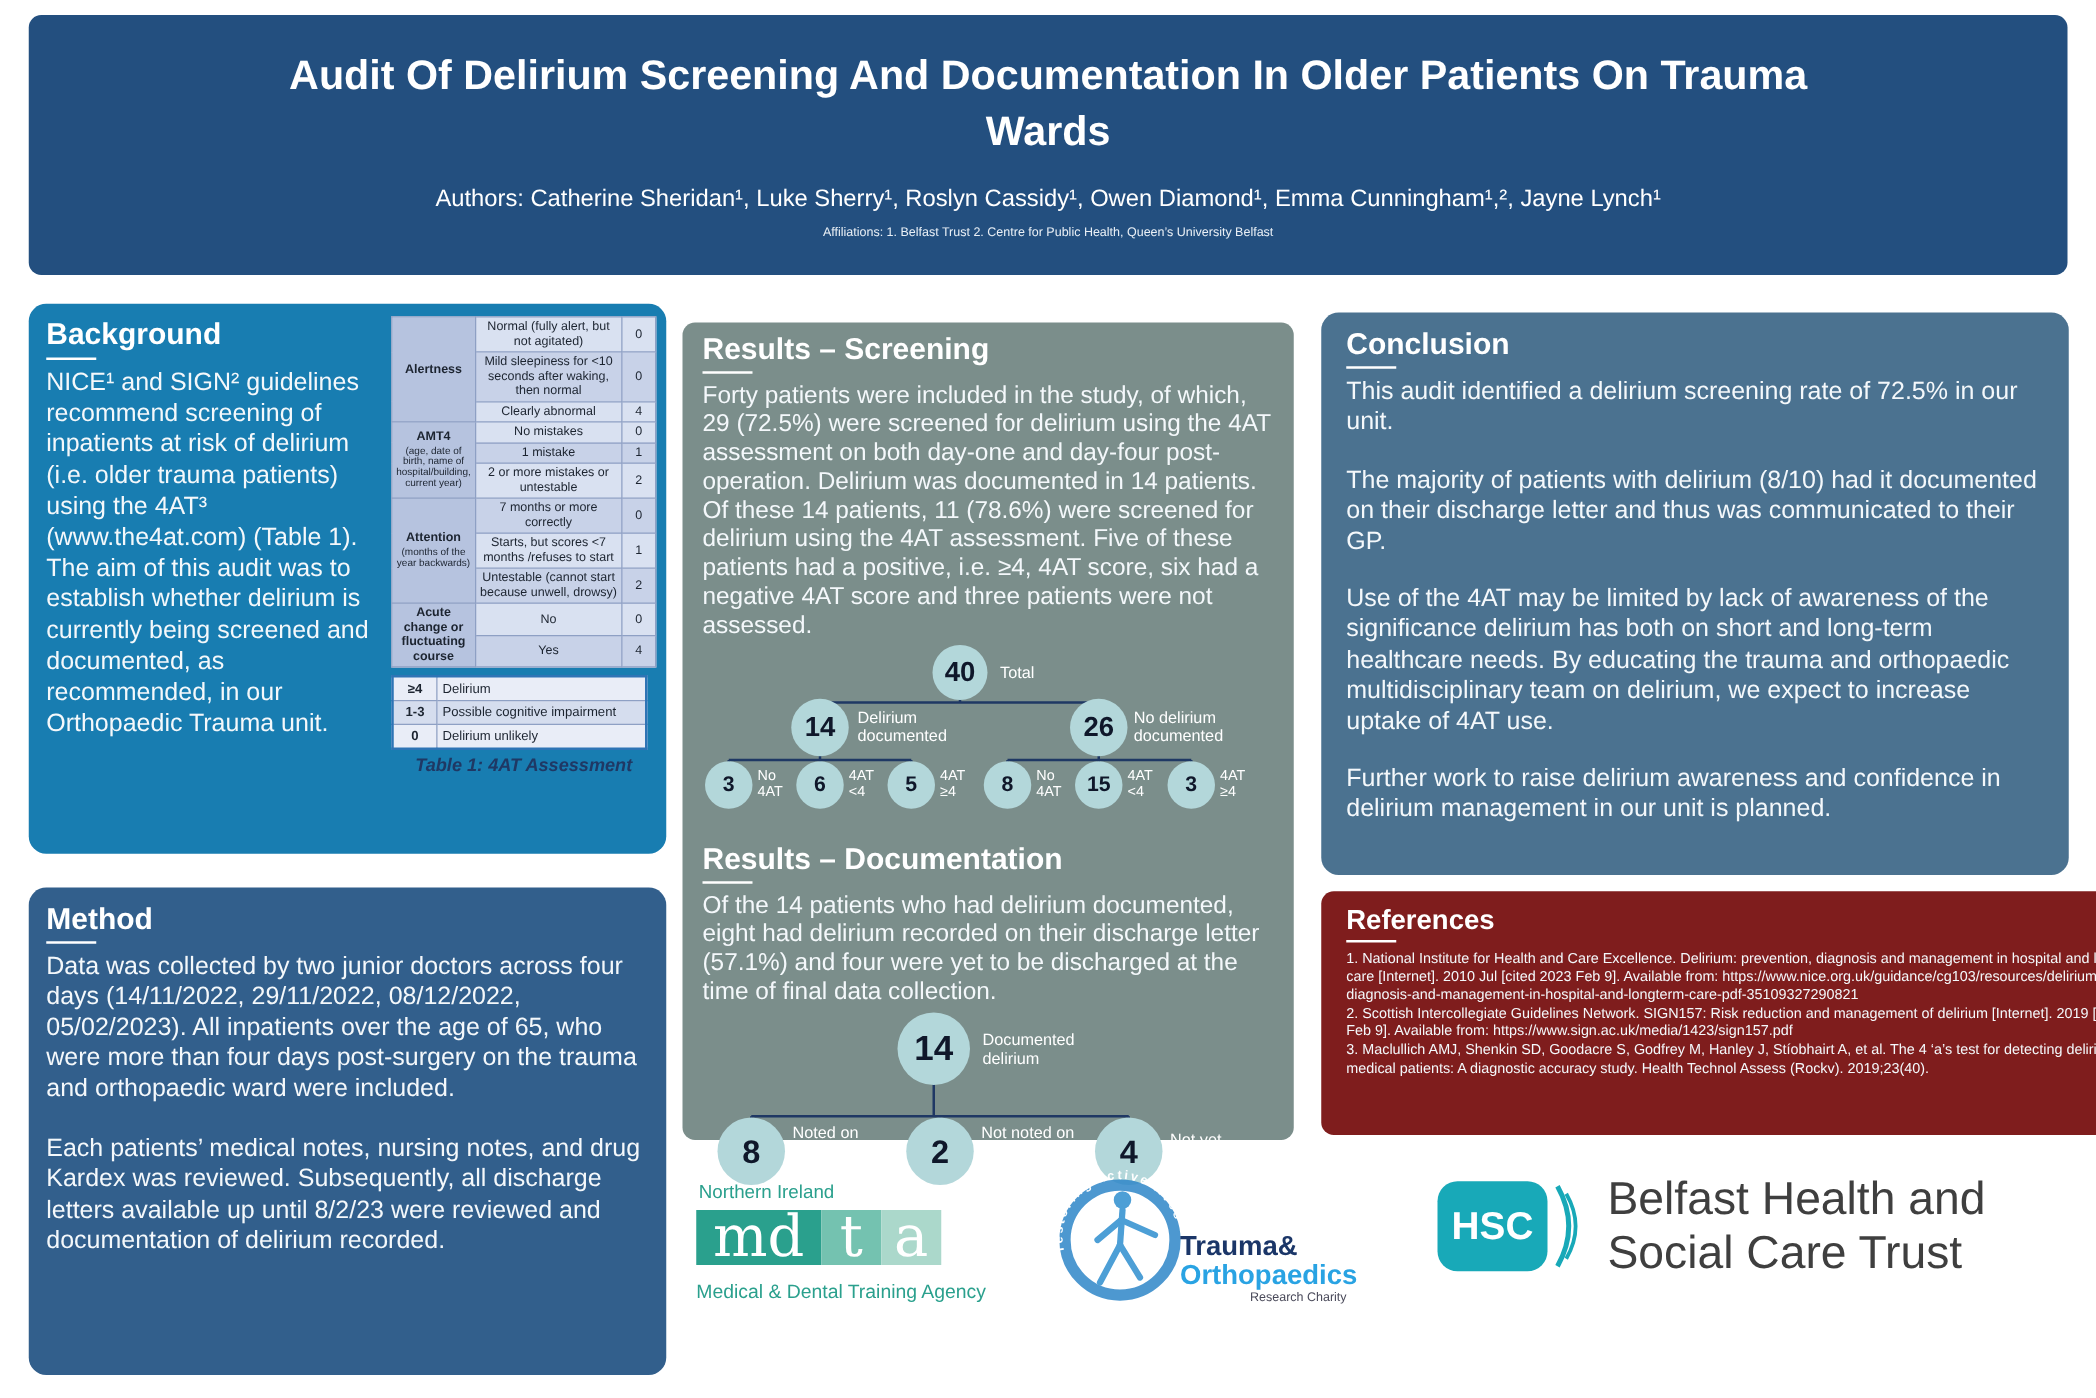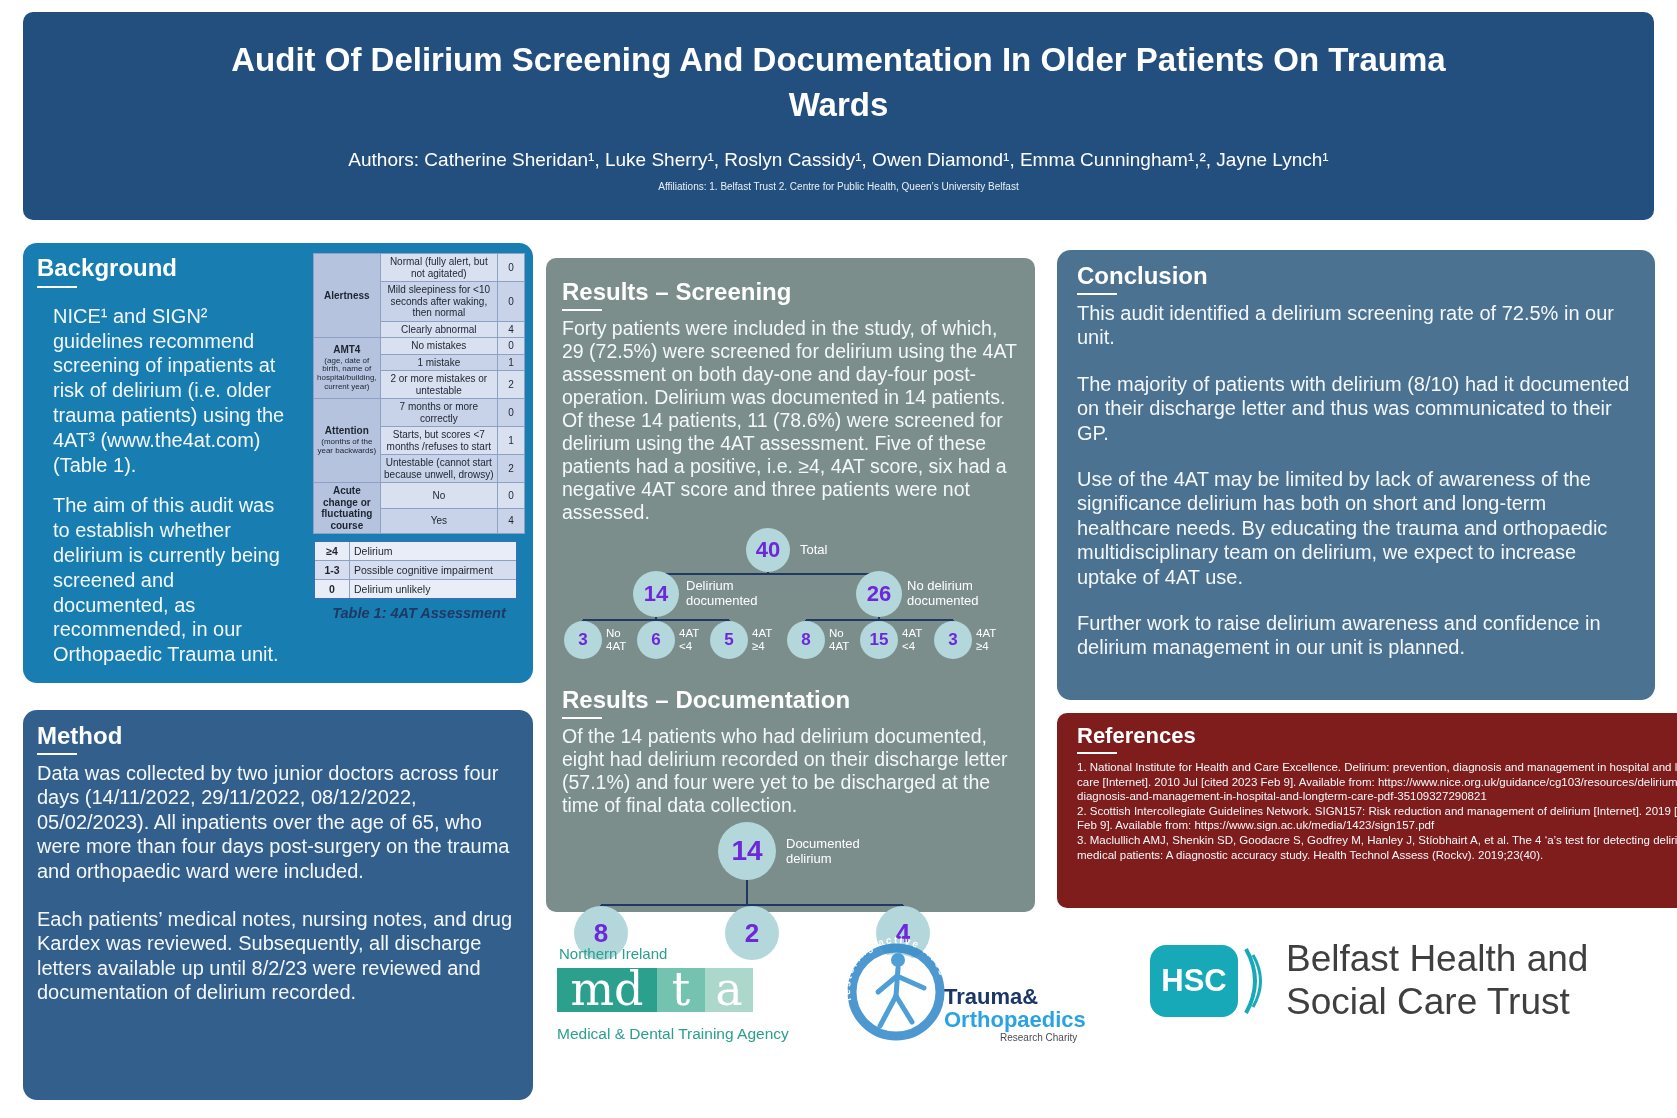--- a/index.html
+++ b/index.html
@@ -12,42 +12,42 @@
   .header{left:23px;top:12px;width:1631px;height:208px;background:#234F7F;border-radius:10px;text-align:center;}
   .title{margin:26px auto 0;width:1300px;font-size:33px;font-weight:bold;color:#fff;line-height:1.35;}
   .authors{margin-top:22px;font-size:19px;color:#fff;}
   .affil{margin-top:10px;font-size:10px;color:#EAF0F6;}
   
   .h{font-size:24px;font-weight:bold;color:#fff;margin:0 0 6px 0;}
   .h::after{content:"";display:block;width:40px;height:2px;background:#fff;margin-top:3px;}
   
   .bg-box{left:23px;top:243px;width:510px;height:440px;background:#187DB1;border-radius:14px;padding:10px 8px 8px 14px;display:flex;gap:8px;}
   .bg-text{width:268px;font-size:20px;line-height:1.24;}
-  .bg-text p{margin:16px;}
+  .bg-text p{margin:0;}
   .tablewrap{width:212px;}
   table.t4{border-collapse:collapse;width:212px;background:#D9E1F1;color:#1c2430;}
   table.t4 td{border:1px solid #8EA0C4;font-size:10px;line-height:1.15;text-align:center;padding:2px 3px;vertical-align:middle;}
   td.cat{background:#B6C3DF;font-weight:bold;font-size:10.5px;width:52px;}
   td.cat .sub{display:block;font-weight:normal;font-size:8px;line-height:1.1;margin-top:1px;}
   td.rl{background:#D9E1F1;}
   td.rd{background:#C8D2E8;}
   td.sc{width:20px;font-size:11px;}
   table.key{border-collapse:collapse;width:205px;margin-top:6px;border:2px solid #2E74B5;background:#E9EDF7;color:#1c2430;}
   table.key td{border:1px solid #8EA0C4;font-size:10.5px;padding:3px 4px;text-align:left;}
   table.key td.k{width:26px;font-weight:bold;text-align:center;}
   table.key tr.alt td{background:#D5DDEE;}
   .caption{margin-top:5px;font-size:14.5px;font-weight:bold;font-style:italic;color:#1F3864;text-align:center;width:212px;}
   .method-box{left:23px;top:710px;width:510px;height:390px;background:#325F8C;border-radius:14px;padding:12px 14px;}
   .method-box p{margin:0 0 24px 0;font-size:20px;line-height:1.22;}
   
-  .results-box{left:546px;top:258px;width:489px;height:654px;background:#7B8E8B;border-radius:10px;padding:20px 16px;}
+  .results-box{left:546px;top:258px;width:489px;height:654px;background:#7B8E8B;border-radius:10px;padding:8px 16px;}
   .results-box p{margin:2px 0 4px 0;font-size:19.5px;line-height:1.18;}
   .tree{position:relative;width:457px;}
   .tree svg{position:absolute;left:0;top:0;}
-  .tnode{position:absolute;border-radius:50%;background:#B3D7DA;color:#6d28d9;font-weight:bold;display:flex;align-items:center;justify-content:center;}
+  .tnode{position:absolute;border-radius:50%;background:#B3D7DA;color:#0f172a;font-weight:bold;display:flex;align-items:center;justify-content:center;}
   .tlabel{position:absolute;color:#fff;font-size:13px;line-height:1.12;}
   .tlabel.small{font-size:11.5px;}
   
   .conclusion-box{left:1057px;top:250px;width:598px;height:450px;background:#4B7290;border-radius:14px;padding:12px 20px;}
   .conclusion-box p{margin:0 0 22px 0;font-size:20px;line-height:1.22;}
   .ref-box{left:1057px;top:713px;width:708px;height:195px;background:#7f1d1d;border-radius:10px;padding:10px 20px;}
   .ref-box .h{font-size:22px;}
   .ref-box p{margin:0;font-size:11.5px;line-height:1.27;}
   
   .mdta{left:557px;top:945px;width:210px;color:#2AA08D;}

